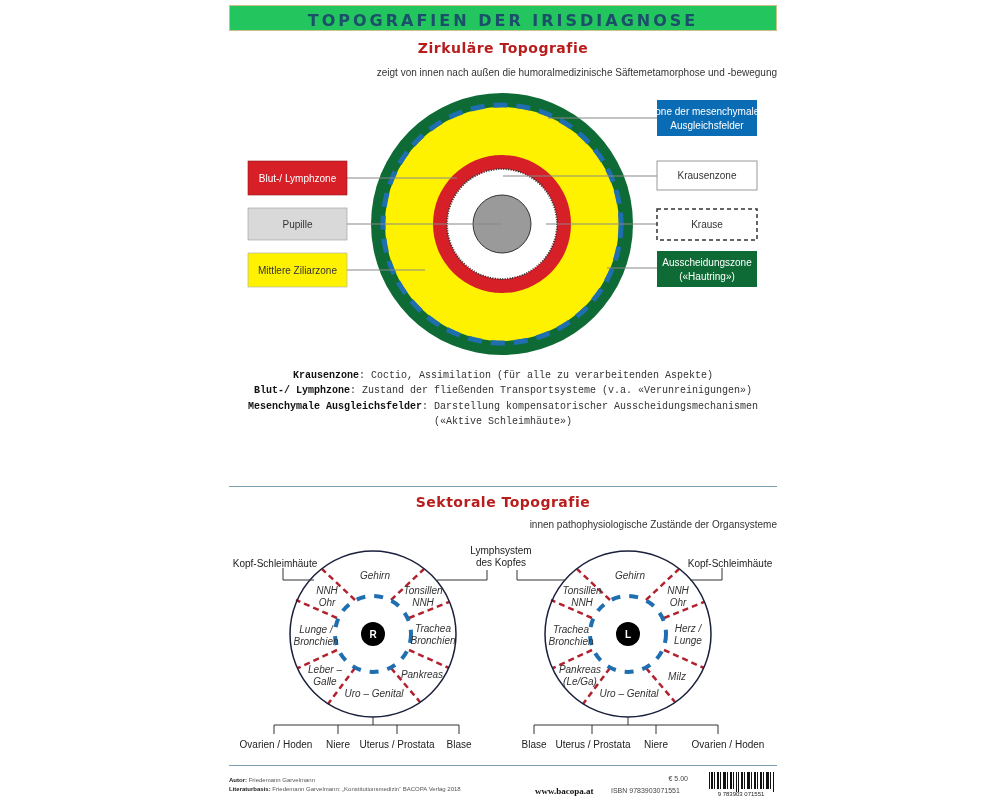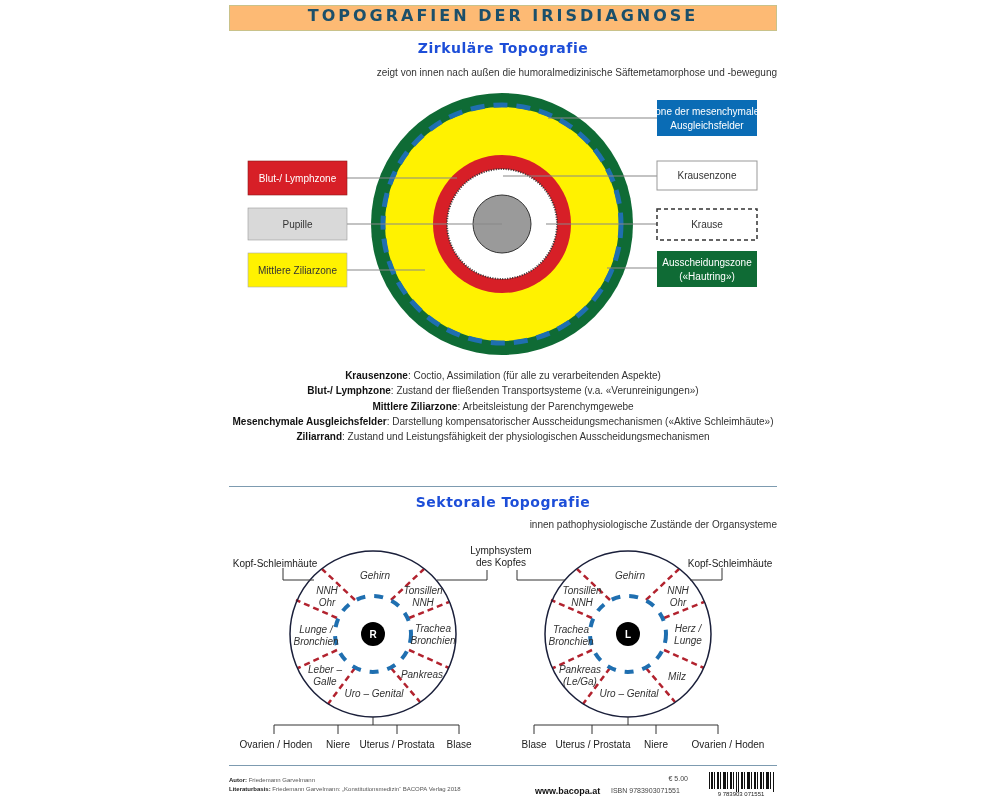--- a/index.html
+++ b/index.html
@@ -1,28 +1,28 @@
 <!DOCTYPE html>
 <html><head>
 <meta charset="utf-8">
 <style>
   html,body{margin:0;padding:0;background:#ffffff;}
   body{width:1000px;height:800px;position:relative;overflow:hidden;font-family:"Liberation Sans",sans-serif;color:#222;}
-  .title-bar{position:absolute;left:229px;top:5px;width:546px;height:24px;background:#fdba74;border:1px solid #c9c28a;display:flex;align-items:flex-start;justify-content:center;}
+  .title-bar{position:absolute;left:229px;top:5px;width:546px;height:24px;background:#22c55e;border:1px solid #c9c28a;display:flex;align-items:flex-end;justify-content:center;}
   .title-bar span{font-family:"DejaVu Sans",sans-serif;font-weight:bold;font-size:16px;letter-spacing:3px;color:#1b4f6a;}
-  .h2{position:absolute;left:229px;width:548px;text-align:center;font-family:"DejaVu Sans",sans-serif;font-weight:bold;font-size:14px;letter-spacing:0.5px;color:#1d4ed8;}
+  .h2{position:absolute;left:229px;width:548px;text-align:center;font-family:"DejaVu Sans",sans-serif;font-weight:bold;font-size:14px;letter-spacing:0.5px;color:#b91c1c;}
   .sub{position:absolute;left:229px;width:548px;text-align:right;font-family:"Liberation Sans",sans-serif;font-size:10px;color:#333;}
   svg{position:absolute;left:0;top:0;}
   .lbl{font-family:"Liberation Sans",sans-serif;font-size:10px;}
-  .desc{position:absolute;left:229px;width:548px;top:368px;text-align:center;font-family:Liberation Sans, sans-serif;font-size:10px;line-height:15.3px;color:#333;}
+  .desc{position:absolute;left:229px;width:548px;top:368px;text-align:center;font-family:Liberation Mono, monospace;font-size:10px;line-height:15.3px;color:#333;}
   .desc b{color:#111;}
   .rule{position:absolute;left:229px;width:548px;height:1px;background:#7d9bb0;}
   .footer-left{position:absolute;left:229px;top:776px;font-size:6px;line-height:9px;color:#555;font-family:"Liberation Sans",sans-serif;}
   .footer-left b{color:#222;}
-  .url{position:absolute;left:535px;top:786px;font-size:9px;font-weight:bold;color:#111;font-family:Liberation Sans, sans-serif;}
+  .url{position:absolute;left:535px;top:786px;font-size:9px;font-weight:bold;color:#111;font-family:Liberation Serif, serif;}
   .price{position:absolute;left:658px;top:775px;width:30px;text-align:right;font-size:7px;color:#444;}
   .isbn{position:absolute;left:611px;top:787px;font-size:7px;color:#444;}
   .barcode{position:absolute;left:705px;top:772px;width:72px;height:24px;}
 </style>
 </head>
 <body>
 
 <div class="title-bar">
   <span>TOPOGRAFIEN DER IRISDIAGNOSE</span>
 </div>
@@ -190,23 +190,21 @@
       <text x="593" y="748">Uterus / Prostata</text>
       <text x="656" y="748">Niere</text>
       <text x="728" y="748">Ovarien / Hoden</text>
     </g>
   </g>
 </svg>
 
 <div class="desc">
   <div><b>Krausenzone</b>: <span>Coctio, Assimilation (für alle zu verarbeitenden Aspekte)</span></div>
   <div><b>Blut-/ Lymphzone</b>: <span>Zustand der fließenden Transportsysteme (v.a. «Verunreinigungen»)</span></div>
-  <div><b>Mittlere Ziliarzone</b>: <span>Arbeitsleistung der Parenchymgewebe</span></div>
   <div><b>Mesenchymale Ausgleichsfelder</b>: <span>Darstellung kompensatorischer Ausscheidungsmechanismen («Aktive Schleimhäute»)</span></div>
-  <div><b>Ziliarrand</b>: <span>Zustand und Leistungsfähigkeit der physiologischen Ausscheidungsmechanismen</span></div>
 </div>
 
 <div class="rule" style="top:486px;"></div>
 
 <div class="h2" style="top:494px;">Sektorale Topografie</div>
 <div class="sub" style="top:519px;">innen pathophysiologische Zustände der Organsysteme</div>
 
 <div class="rule" style="top:765px;"></div>
 
 <div class="footer-left">

